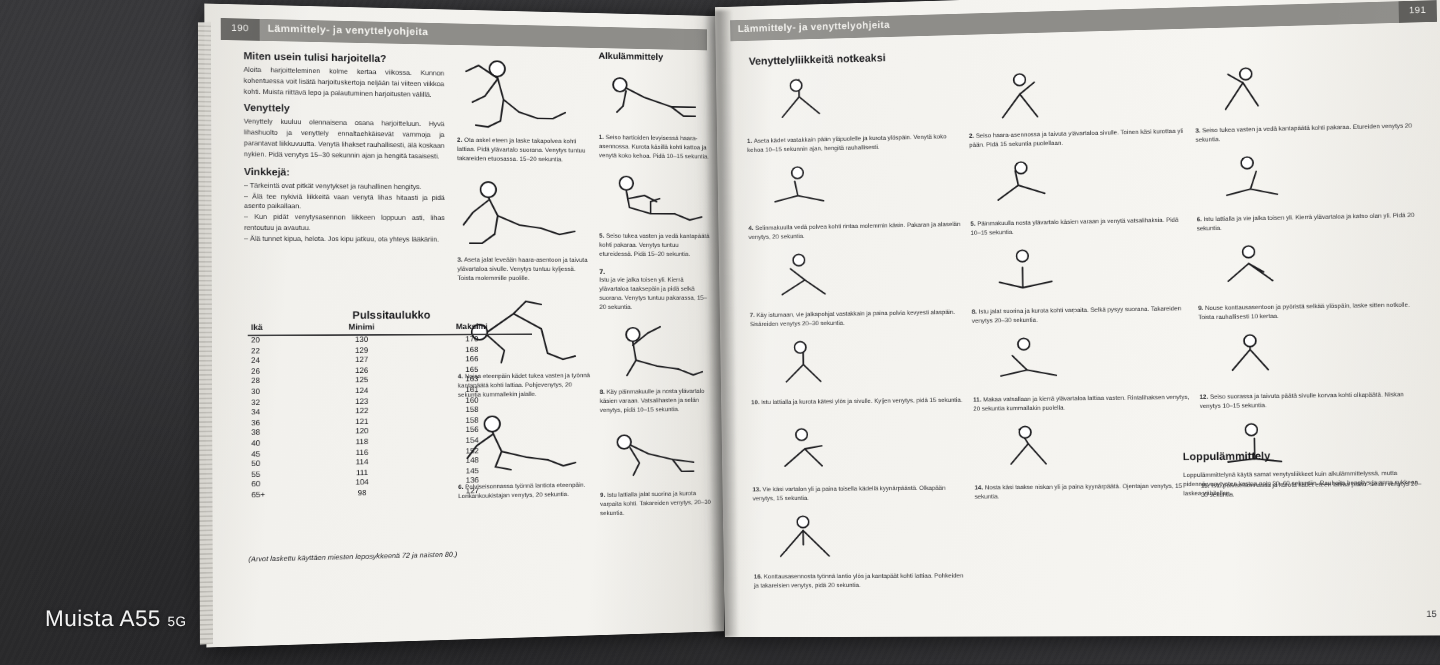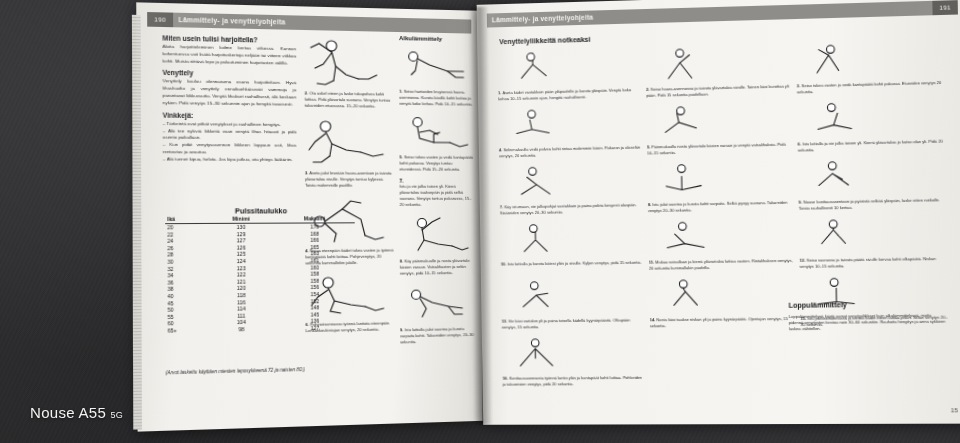--- a/index.html
+++ b/index.html
@@ -465,15 +465,15 @@
     <div class="cap" style="position:absolute;left:302px;top:312px;width:150px;">Loppulämmittelynä käytä samat venytysliikkeet kuin alkulämmittelyssä, mutta pidennä venytysten kestoa noin 30–60 sekuntiin. Rauhoita hengitys ja anna sykkeen laskea vähitellen.</div>
 
     <div class="pgno">15</div>
     <div class="sheen"></div>
   </div>
 
   <div class="gutter"></div>
 </div>
 
 <div class="wm">
-  <span>Nouse A55</span>
+  <span>Muista A55</span>
   <small>5G</small>
 </div>
 
 </body></html>

